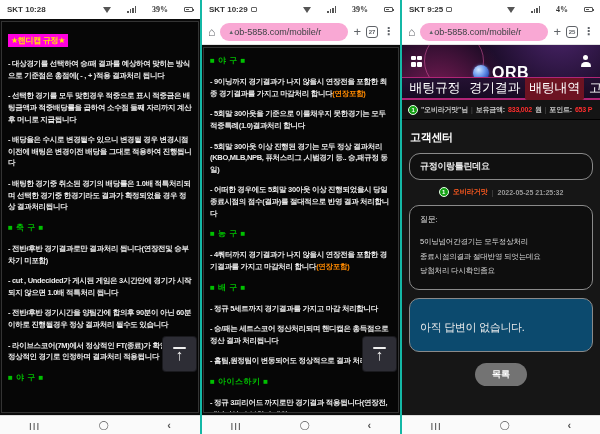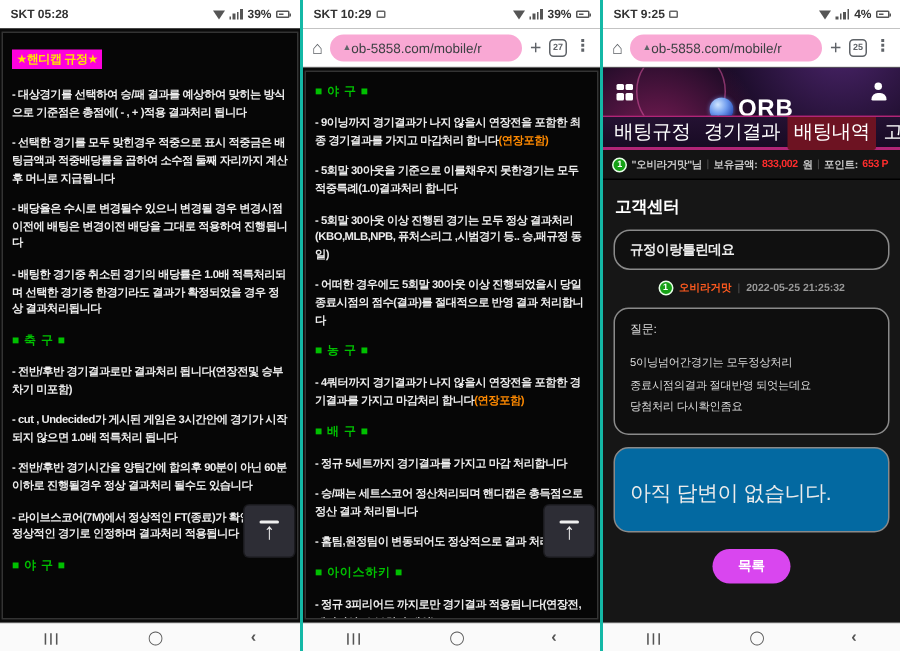--- a/index.html
+++ b/index.html
@@ -6,21 +6,21 @@
   html,body { background:#000; }
   body { font-family:"Liberation Sans","DejaVu Sans",sans-serif; width:600px; height:434px; overflow:hidden; }
   .screens { display:flex; width:600px; height:434px; }
   .phone { width:200px; height:434px; background:#0c0c0c; position:relative; overflow:hidden; display:flex; flex-direction:column; }
   .phone + .phone { border-left:2px solid #14b8a6; }
 
   
   .statusbar { height:19px; background:#ffffff; display:flex; align-items:center; justify-content:space-between; padding:0 7px; font-size:8px; color:#333; font-weight:700; flex:none; }
   .s-left { display:flex; align-items:center; gap:3px; }
   .shot-ico { width:6px; height:5px; border:1px solid #666; border-radius:1px; }
-  .s-right { display:flex; align-items:center; gap:3px; }
+  .s-right { display:flex; align-items:center; gap:16px;font-family:Liberation Serif, serif; }
   .wifi { width:0; height:0; border-left:4px solid transparent; border-right:4px solid transparent; border-top:6px solid #555; }
   .sig { display:flex; align-items:flex-end; gap:1px; }
   .sig i { width:1.5px; background:#555; display:block; }
   .sig i:nth-child(1){height:2.5px}.sig i:nth-child(2){height:4px}.sig i:nth-child(3){height:5.5px}.sig i:nth-child(4){height:7px}
   .batt { width:9px; height:5px; border:1px solid #555; border-radius:1px; position:relative; }
   .batt::before { content:""; position:absolute; left:1px; top:1px; bottom:1px; width:3px; background:#555; }
   .batt::after { content:""; position:absolute; right:-2px; top:1px; width:1px; height:2px; background:#555; }
 
   
   .addressbar { height:26px; background:#ffffff; display:flex; align-items:center; gap:5px; padding:0 6px; flex:none; border-bottom:1px solid #e3e3e3; }
@@ -73,32 +73,32 @@
   .badge { width:10px; height:10px; border-radius:50%; background:#15a015; border:1px solid #e7ffe7; color:#fff; font-size:6px; display:flex; align-items:center; justify-content:center; font-weight:700; flex:none; }
   .v-red { color:#ff2d2d; }
   .sep { color:#555; font-weight:400; }
   .page-title { font-size:11px; font-weight:800; color:#fff; margin:10px 8px 8px; letter-spacing:-0.3px; }
   .title-box { margin:0 7px 6px; border:1px solid #8a8a8a; border-radius:11px; background:#101010; color:#ededed; font-size:9px; font-weight:700; padding:6px 10px; letter-spacing:-0.3px; }
   .author-row { display:flex; align-items:center; justify-content:center; gap:4px; font-size:7px; color:#999; margin:7px 0 8px; font-weight:700; }
   .author-name { color:#ff5a1f; }
   .q-box { margin:0 7px; border:1px solid #8a8a8a; border-radius:10px; background:#0e0e0e; color:#dcdcdc; font-size:7.5px; font-weight:400; padding:8px 10px; min-height:72px; letter-spacing:-0.2px; }
   .q-label { font-size:8px; margin-bottom:12px; }
   .q-line { margin-bottom:4px; line-height:1.4; }
-  .a-box { margin:8px 7px 0; border:1px solid #8a8a8a; border-radius:10px; background:#0369a1; color:#ececec; font-size:14px; font-weight:400; padding:21px 10px 16px; letter-spacing:-0.3px; }
-  .list-btn { display:block; margin:11px auto 0; background:#d946ef; color:#fff; border:none; border-radius:12px; font-size:9px; font-weight:800; padding:5px 17px; font-family:inherit; }
+  .a-box { margin:8px 7px 0; border:1px solid #8a8a8a; border-radius:10px; background:#0c4a6e; color:#ececec; font-size:11px; font-weight:400; padding:21px 10px 16px; letter-spacing:-0.3px; }
+  .list-btn { display:block; margin:11px auto 0; background:#737373; color:#fff; border:none; border-radius:12px; font-size:9px; font-weight:800; padding:5px 17px; font-family:inherit; }
 </style>
 </head>
 <body>
 
 <div class="screens">
 
   <div class="phone">
     <div class="statusbar">
       <div class="s-left">
-        <span>SKT 05:28</span>
+        <span>SKT 10:28</span>
       </div>
       <div class="s-right">
         <span class="wifi"></span>
         <span class="sig">
             <i></i>
             <i></i>
             <i></i>
             <i></i>
           </span>
         <span>39%</span>

